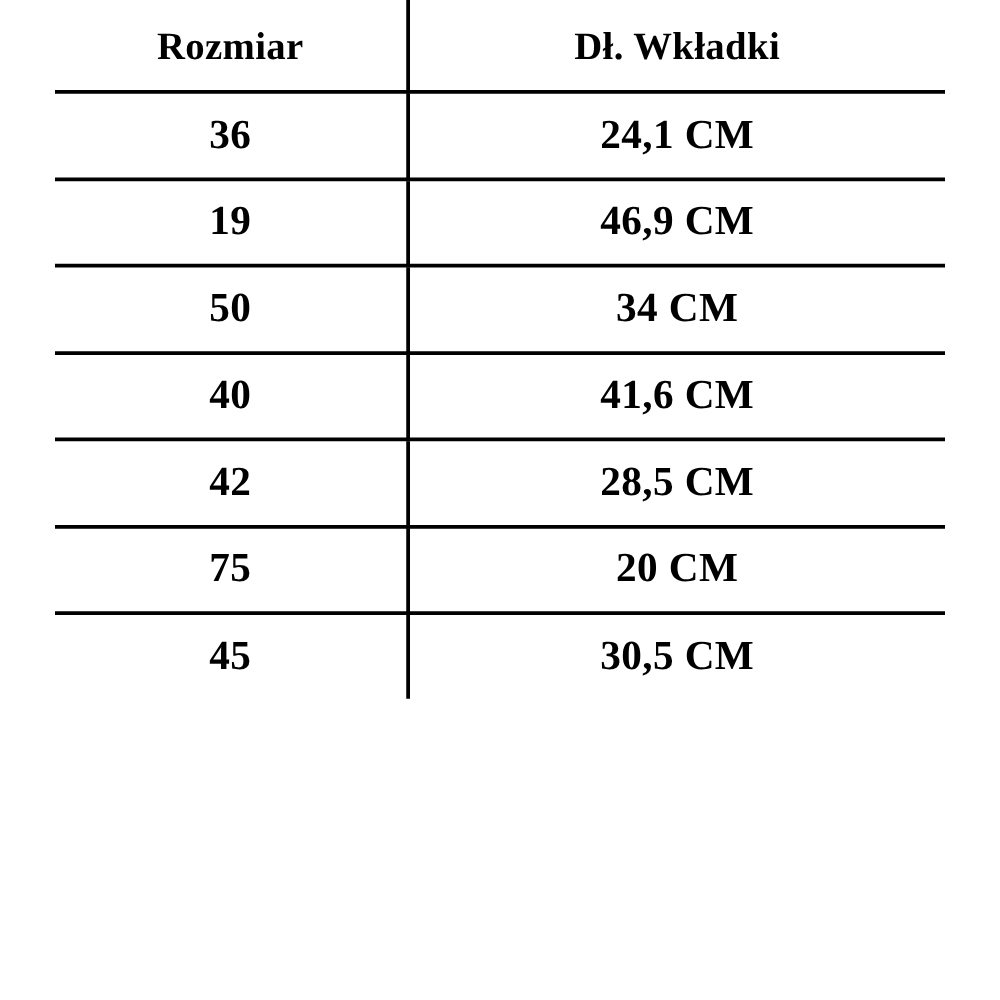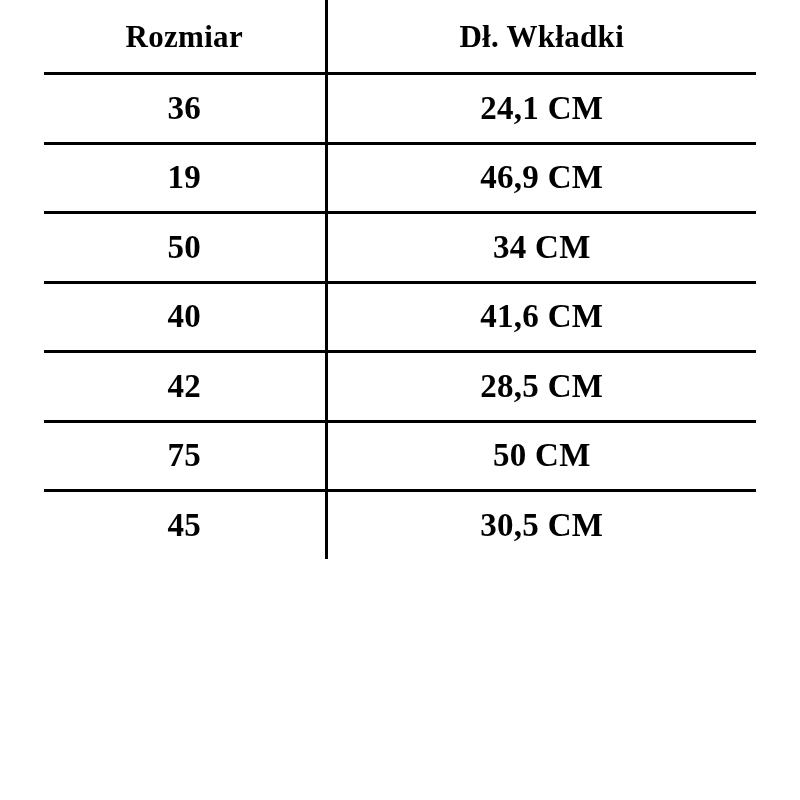--- a/index.html
+++ b/index.html
@@ -96,21 +96,21 @@
       <tr>
         <td>40</td>
         <td>41,6 CM</td>
       </tr>
       <tr>
         <td>42</td>
         <td>28,5 CM</td>
       </tr>
       <tr>
         <td>75</td>
-        <td>50 CM</td>
+        <td>20 CM</td>
       </tr>
       <tr>
         <td>45</td>
         <td>30,5 CM</td>
       </tr>
     </tbody>
   </table>
 </div>
 
 </body></html>

